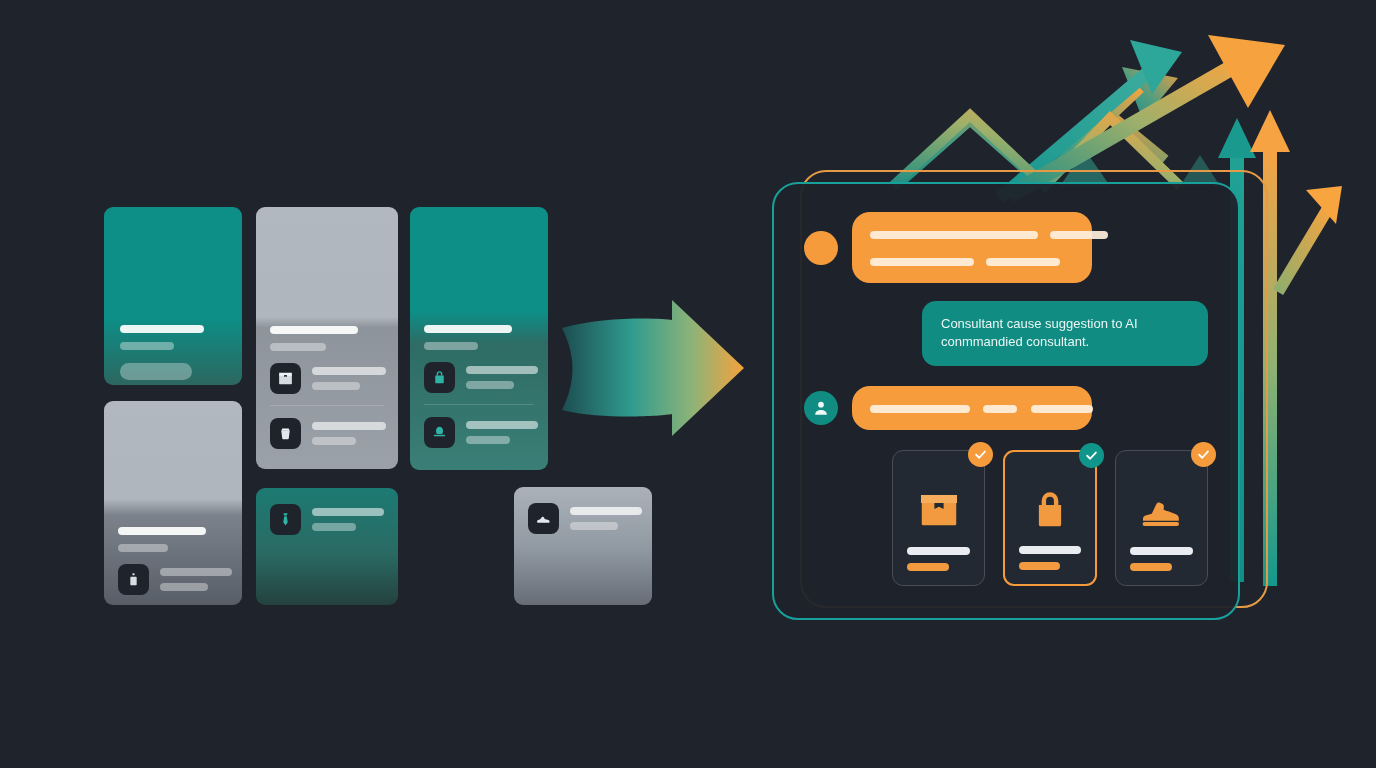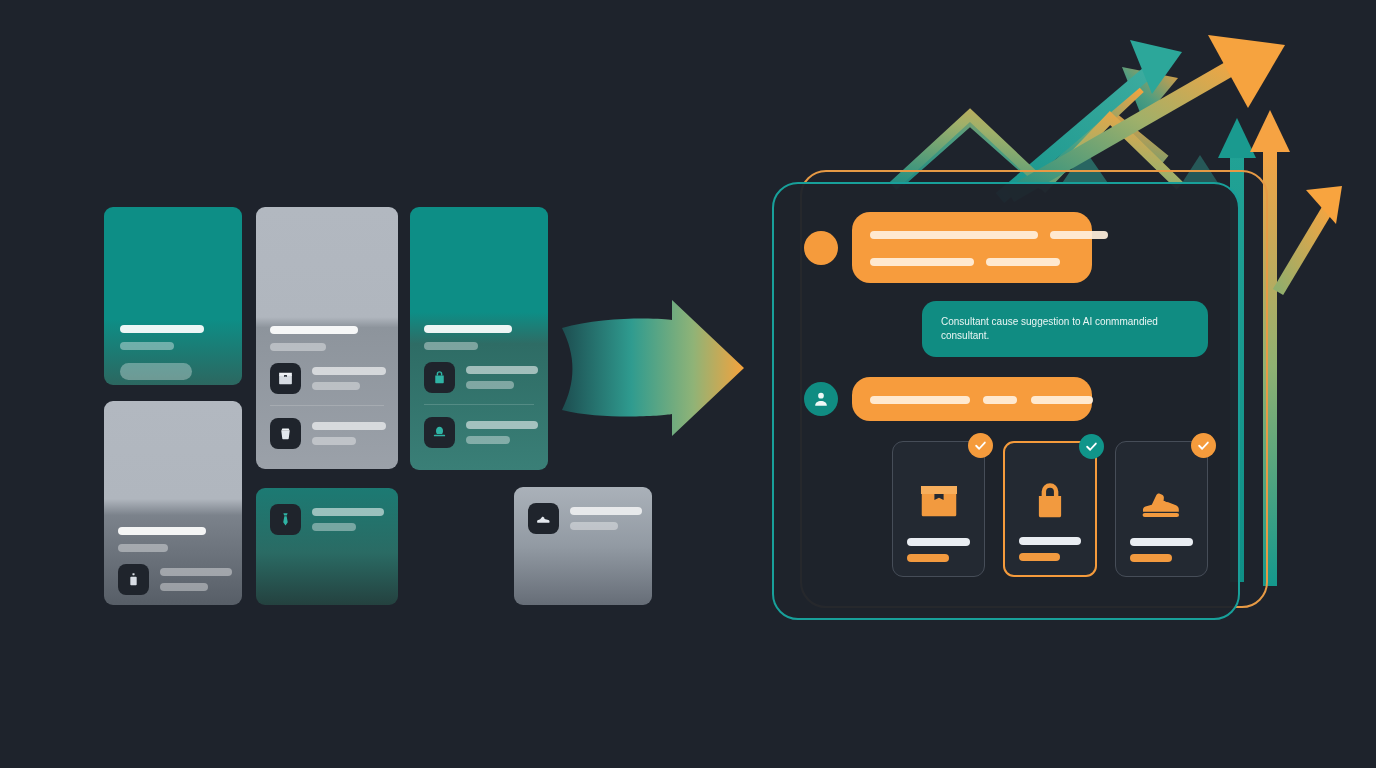--- a/index.html
+++ b/index.html
@@ -130,21 +130,21 @@
   .bubble-orange .lnrow { margin-bottom: 9px; white-space: nowrap; }
   .bubble-orange .lnrow:last-child { margin-bottom: 0; }
 
   #bubble-ai {
     margin: 18px 0 0 auto;
     width: 286px;
     background: #108c82;
     border-radius: 14px;
     padding: 14px 19px;
     color: #eaf6f4;
-    font-size: 10px;
+    font-size: 13px;
     line-height: 1.42;
   }
 
   #product-row {
     display: flex; gap: 18px;
     margin-top: 20px;
     padding-left: 88px;
   }
   .pcard {
     position: relative;

